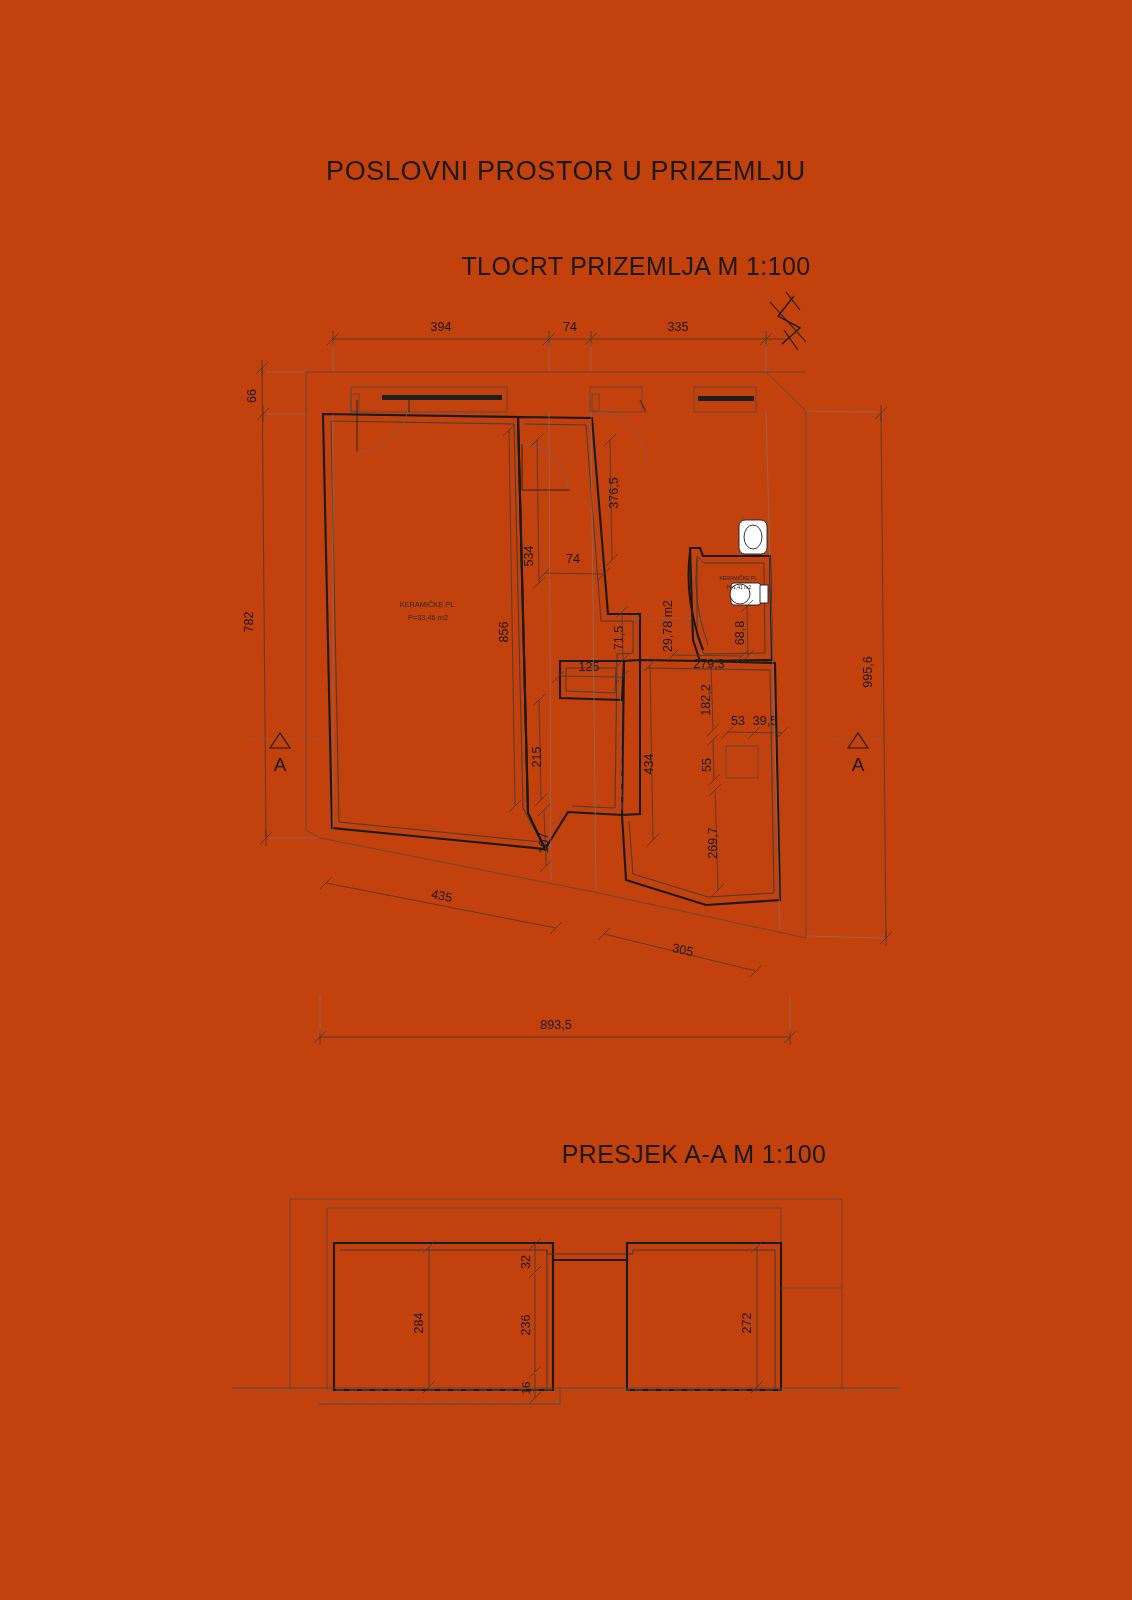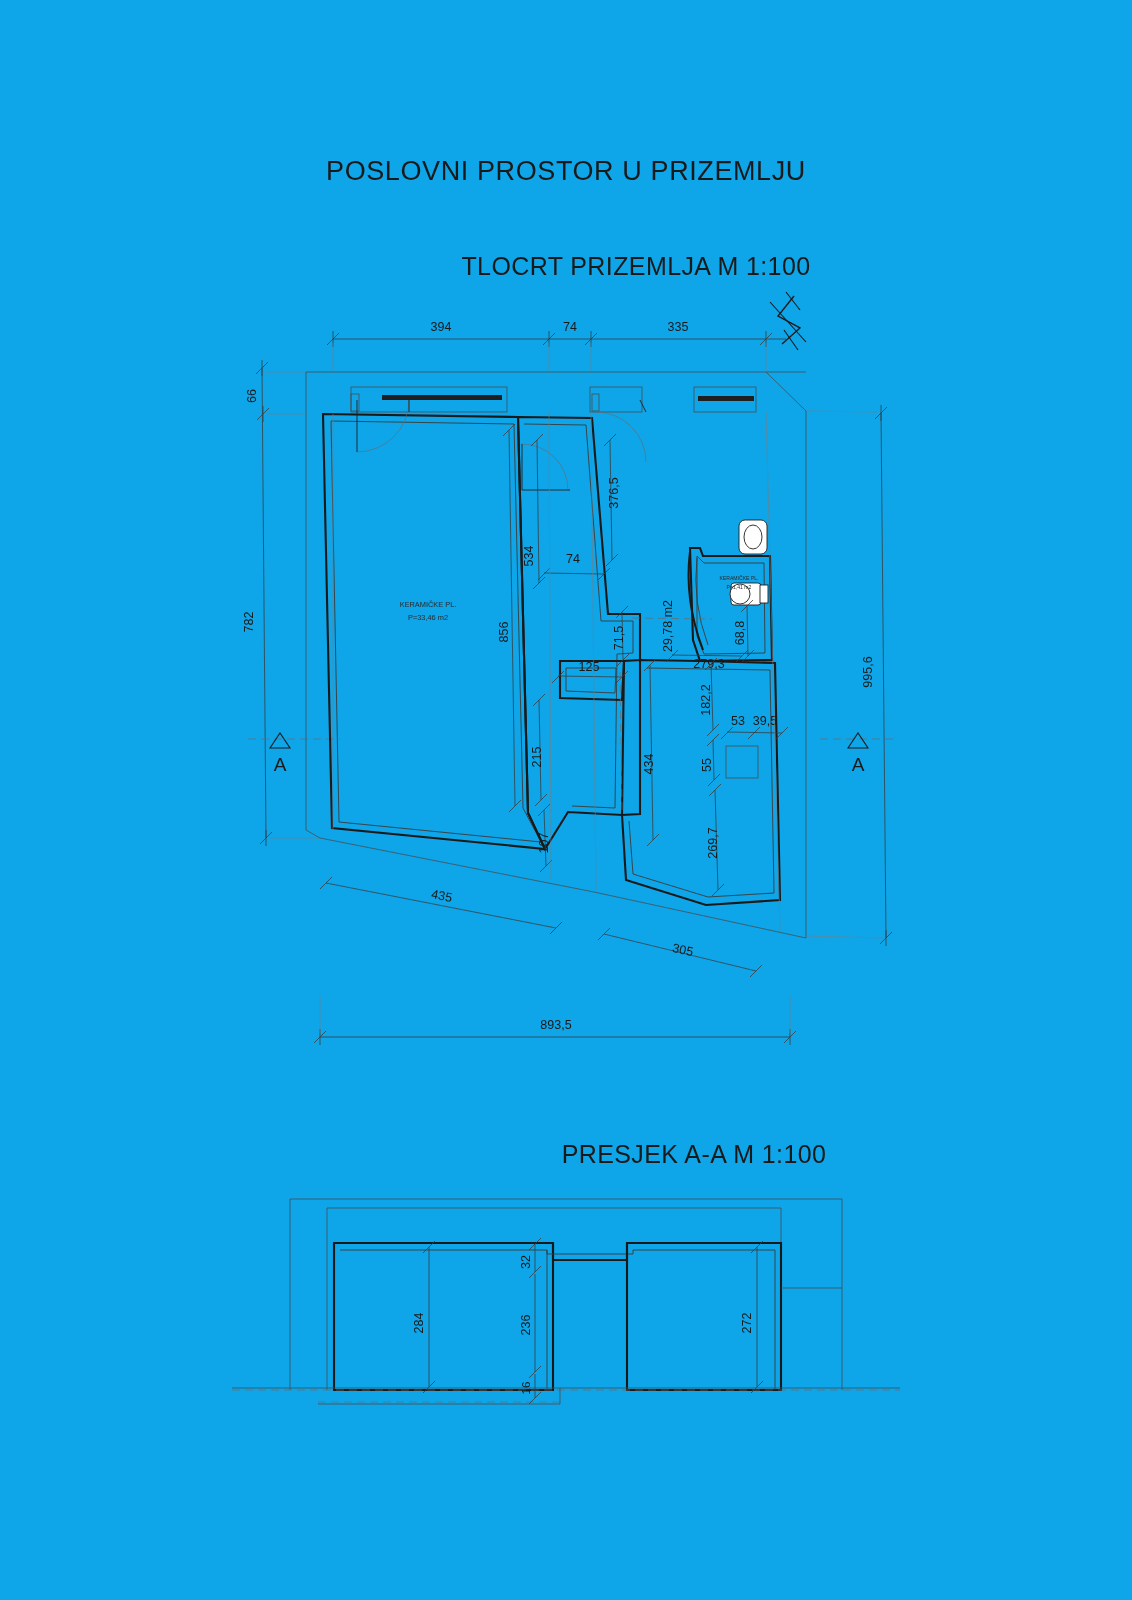--- a/index.html
+++ b/index.html
@@ -9,21 +9,21 @@
     background: #ffffff;
   }
   body {
     font-family: "Liberation Sans", sans-serif;
     color: #1a1a1a;
   }
   #sheet {
     position: relative;
     width: 1132px;
     height: 1600px;
-    background: #0ea5e9;
+    background: #c2410c;
     overflow: hidden;
   }
   #sheet svg {
     position: absolute;
     left: 0;
     top: 0;
   }
   .ttl-main {
     font-size: 27px;
     letter-spacing: 0.6px;

